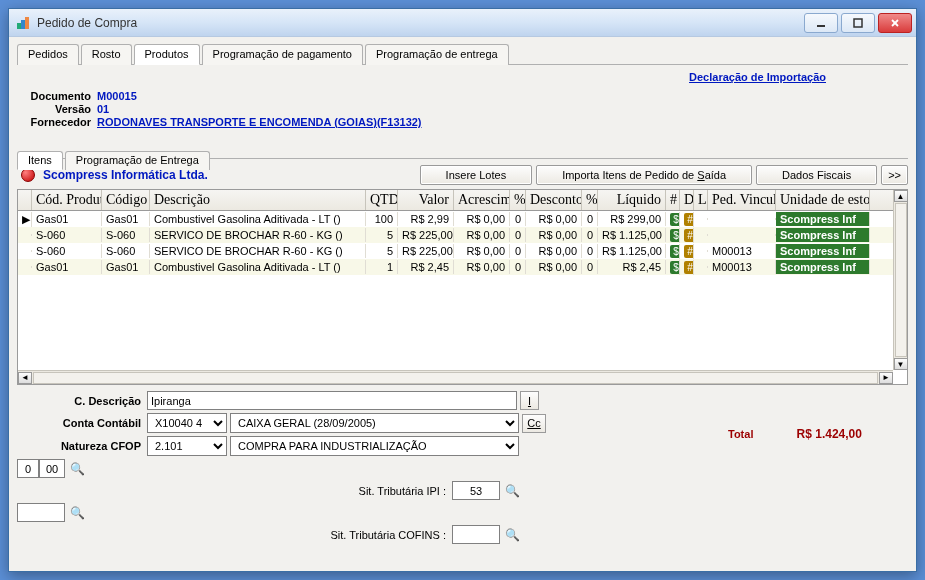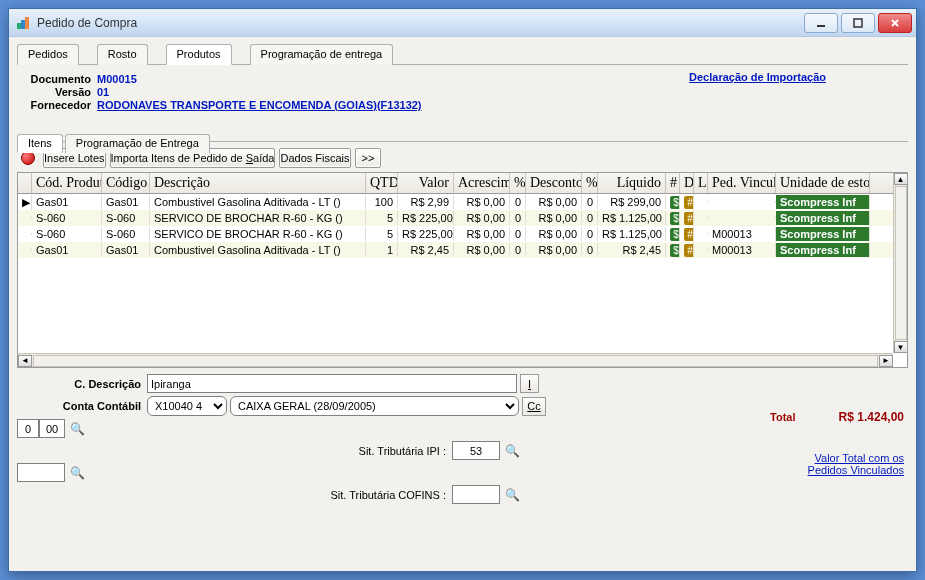--- a/index.html
+++ b/index.html
@@ -50,22 +50,21 @@
   .client {
     flex: 1;
     background: #f2f1ee;
     padding: 6px 8px 8px 8px;
     position: relative;
   }
   
   .tabstrip {
     display: flex;
     border-bottom: 1px solid #b0b0b0;
-    margin-bottom: 6px;
-    gap: 16px;
+    margin-bottom: 23px;
   }
   .tab {
     padding: 3px 10px 4px;
     border: 1px solid #b0b0b0;
     border-bottom: none;
     background: #f6f5f2;
     margin-right: 2px;
     border-radius: 3px 3px 0 0;
     position: relative;
     top: 1px;
@@ -121,21 +120,21 @@
     width: 14px; height: 14px; border-radius: 50%;
     background: radial-gradient(circle at 30% 30%, #ff8080, #c20000);
     border: 1px solid #800;
     margin-left: 4px;
   }
   .company-name { color: #0018c0; font-weight: bold; font-size: 12px; flex: 1; }
   .toolbar { display: flex; gap: 4px; }
   .btn {
     border: 1px solid #9a9a9a;
     background: linear-gradient(to bottom,#fdfdfd,#ece9e2);
-    padding: 3px 0 3px;
+    padding: 3px 25px 3px;
     font-size: 11px;
     border-radius: 2px;
     box-shadow: inset 0 0 0 1px #fff;
     cursor: default;
   }
   .btn.small { padding: 3px 6px; }
   .underline-char { text-decoration: underline; }
   
   .grid-wrap {
     border: 1px solid #9a9a9a;
@@ -225,30 +224,30 @@
     display: flex; gap: 8px; margin-top: 6px;
   }
   .fields { flex: 1; }
   .frow { display: flex; align-items: center; margin-bottom: 3px; }
   .flabel { width: 130px; text-align: right; font-weight: bold; padding-right: 6px; font-size: 11px; }
   .flabel2 { width: 130px; text-align: right; padding-right: 6px; font-size: 11px; }
   .input, select.input {
     border: 1px solid #808080; background: #fff; font-size: 11px;
     padding: 2px 3px; height: 19px; font-family: inherit;
   }
-  select.input { height: 20px; border-radius: 6px; }
+  select.input { height: 20px; }
   .tiny-input { width: 22px; text-align: center; }
   .sq-btn { width: 19px; height: 19px; border: 1px solid #9a9a9a;
     background: linear-gradient(to bottom,#fdfdfd,#ece9e2);
     margin-left: 3px; font-size: 11px;
     display: inline-flex; align-items: center; justify-content: center;
   }
   .mag-icon { color: #2d7a2d; font-size: 12px; }
   .totals {
-    width: 180px; text-align: right; padding-right: 4px;
+    width: 180px; padding-right: 4px;
   }
   .total-label { color: #9c0000; font-weight: bold; font-size: 11px; display: inline-block; margin-right: 40px; }
   .total-value { color: #9c0000; font-weight: bold; font-size: 12px; }
   .link-blue { color: #0018c0; text-decoration: underline; cursor: pointer; font-size: 11px; }
 </style>
 </head>
 <body>
 
 <div class="window">
   <div class="titlebar">
@@ -278,20 +277,21 @@
           </svg>
       </div>
     </div>
   </div>
 
   <div class="client">
     <div class="tabstrip">
       <div class="tab">Pedidos</div>
       <div class="tab">Rosto</div>
       <div class="tab active">Produtos</div>
+      <div class="tab">Programação de pagamento</div>
       <div class="tab">Programação de entrega</div>
     </div>
 
     <a class="decl-link">Declaração de Importação</a>
 
     <div class="header-block">
       <div class="hrow">
         <div class="hlabel">Documento</div>
         <div class="hval">M00015</div>
       </div>
@@ -305,20 +305,21 @@
       </div>
     </div>
 
     <div class="subtabstrip">
       <div class="subtab active">Itens</div>
       <div class="subtab">Programação de Entrega</div>
     </div>
 
     <div class="company-row">
       <span class="red-dot"></span>
+      <span class="company-name">Scompress Informática Ltda.</span>
       <div class="toolbar">
         <div class="btn"><span>Insere Lotes</span></div>
         <div class="btn"><span>Importa Itens de Pedido de <span class="underline-char">S</span>aída</span></div>
         <div class="btn"><span>Dados Fiscais</span></div>
         <div class="btn small">&gt;&gt;</div>
       </div>
     </div>
 
     <div class="grid-wrap">
       <div class="grid-hdr">
@@ -438,20 +439,25 @@
         </div>
         <div class="frow">
           <div class="flabel">Conta Contábil</div>
           <select class="input" style="width:80px"><option>X10040 4</option></select>
           <select class="input" style="width:289px;margin-left:3px"><option>CAIXA GERAL (28/09/2005)</option></select>
           <div class="sq-btn" style="width:24px">
               <span class="underline-char">Cc</span>
             </div>
         </div>
         <div class="frow">
+          <div class="flabel">Natureza CFOP</div>
+          <select class="input" style="width:80px"><option>2.101</option></select>
+          <select class="input" style="width:289px;margin-left:3px"><option>COMPRA PARA INDUSTRIALIZAÇÃO</option></select>
+        </div>
+        <div class="frow">
           <input class="input tiny-input" value="0" style="">
           <input class="input tiny-input" style="width: 26px;" value="00">
           <span class="sq-btn" style="border:none;background:none">
               <span class="mag-icon">🔍</span>
             </span>
         </div>
         <div class="frow">
           <div class="flabel2" style="width:435px">Sit. Tributária IPI :</div>
           <input class="input tiny-input" style="width: 48px;" value="53">
           <span class="sq-btn" style="border:none;background:none">
@@ -471,21 +477,17 @@
               <span class="mag-icon">🔍</span>
             </span>
         </div>
       </div>
 
       <div class="totals">
         <div style="margin-top:36px;">
           <span class="total-label">Total</span>
           <span class="total-value">R$ 1.424,00</span>
         </div>
-        <div style="margin-top:28px;">
-          <a class="link-blue">Valor Total com os</a><br>
-          <a class="link-blue">Pedidos Vinculados</a>
-        </div>
       </div>
     </div>
 
   </div>
 </div>
 
 </body></html>

